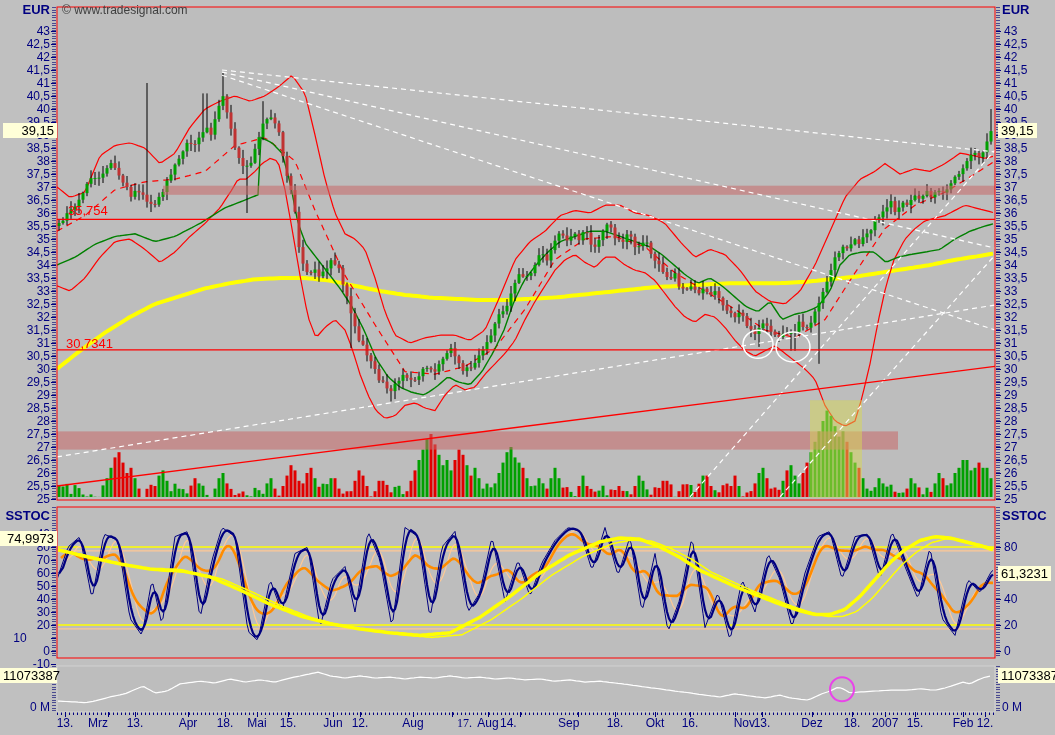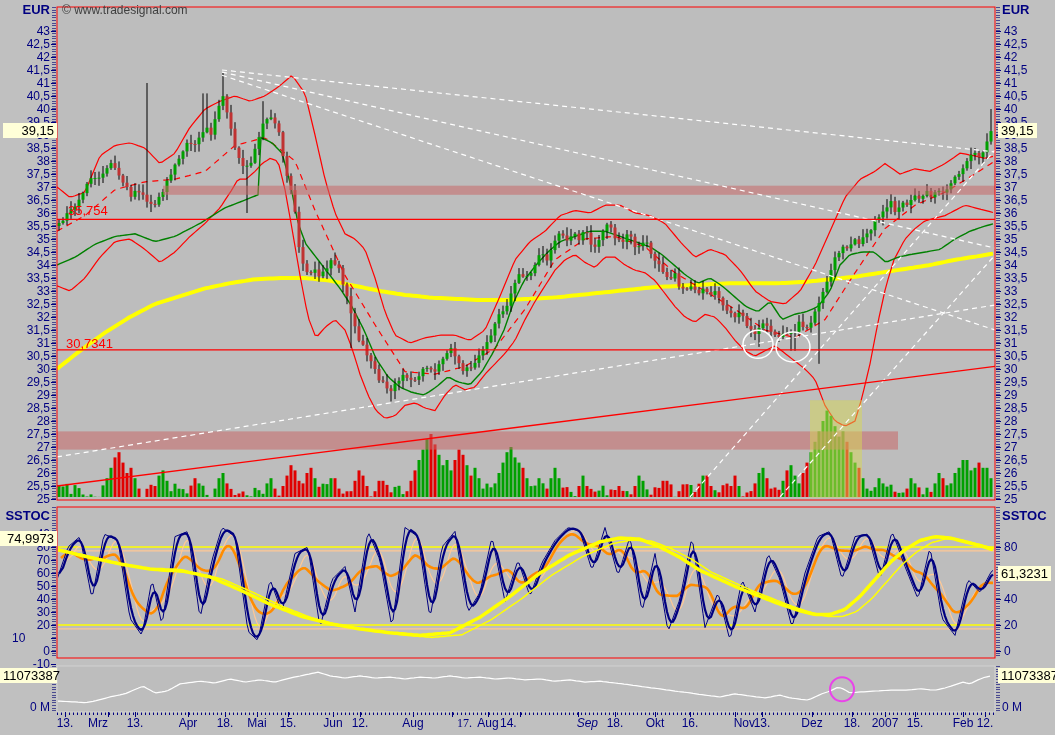--- a/index.html
+++ b/index.html
@@ -953,21 +953,21 @@
       <div style="left:0;top:567px;width:50px;text-align:right;">60</div>
       <div class="dash" style="left:51px;top:573px;"></div>
       <div style="left:0;top:580px;width:50px;text-align:right;">50</div>
       <div class="dash" style="left:51px;top:586px;"></div>
       <div style="left:0;top:593px;width:50px;text-align:right;">40</div>
       <div class="dash" style="left:51px;top:599px;"></div>
       <div style="left:0;top:606px;width:50px;text-align:right;">30</div>
       <div class="dash" style="left:51px;top:612px;"></div>
       <div style="left:0;top:619px;width:50px;text-align:right;">20</div>
       <div class="dash" style="left:51px;top:625px;"></div>
-      <div style="left:12px;top:632px;width:40px;text-align:left;">10</div>
+      <div style="left:0;top:632px;width:40px;text-align:center;">10</div>
       <div class="dash" style="left:51px;top:638px;"></div>
       <div style="left:0;top:645px;width:50px;text-align:right;">0</div>
       <div class="dash" style="left:51px;top:651px;"></div>
       <div style="left:0;top:658px;width:50px;text-align:right;">-10</div>
       <div class="dash" style="left:51px;top:664px;"></div>
       <div style="left:1004px;top:541px;">80</div>
       <div class="dash" style="left:996px;top:547px;"></div>
       <div style="left:1004px;top:593px;">40</div>
       <div class="dash" style="left:996px;top:599px;"></div>
       <div style="left:1004px;top:619px;">20</div>
@@ -993,21 +993,21 @@
       <div style="left:340px;top:717px;width:40px;text-align:center;">12.</div>
       <div style="left:360px;top:712px;width:1px;height:5px;background:#000080;"></div>
       <div style="left:393px;top:717px;width:40px;text-align:center;">Aug</div>
       <div style="left:413px;top:712px;width:1px;height:5px;background:#000080;"></div>
       <div style="left:432px;top:717px;width:40px;text-align:right;font-family:Liberation Serif, serif;">17.</div>
       <div style="left:452px;top:712px;width:1px;height:5px;background:#000080;"></div>
       <div style="left:468px;top:717px;width:40px;text-align:center;">Aug</div>
       <div style="left:488px;top:712px;width:1px;height:5px;background:#000080;"></div>
       <div style="left:500px;top:717px;width:40px;text-align:left;">14.</div>
       <div style="left:520px;top:712px;width:1px;height:5px;background:#000080;"></div>
-      <div style="left:558px;top:717px;width:40px;text-align:right;font-style:italic;">Sep</div>
+      <div style="left:558px;top:717px;width:40px;text-align:left;">Sep</div>
       <div style="left:578px;top:712px;width:1px;height:5px;background:#000080;"></div>
       <div style="left:595px;top:717px;width:40px;text-align:center;">18.</div>
       <div style="left:615px;top:712px;width:1px;height:5px;background:#000080;"></div>
       <div style="left:635px;top:717px;width:40px;text-align:center;">Okt</div>
       <div style="left:655px;top:712px;width:1px;height:5px;background:#000080;"></div>
       <div style="left:670px;top:717px;width:40px;text-align:center;">16.</div>
       <div style="left:690px;top:712px;width:1px;height:5px;background:#000080;"></div>
       <div style="left:715px;top:717px;width:40px;text-align:right;">Nov</div>
       <div style="left:735px;top:712px;width:1px;height:5px;background:#000080;"></div>
       <div style="left:742px;top:717px;width:40px;text-align:center;">13.</div>

